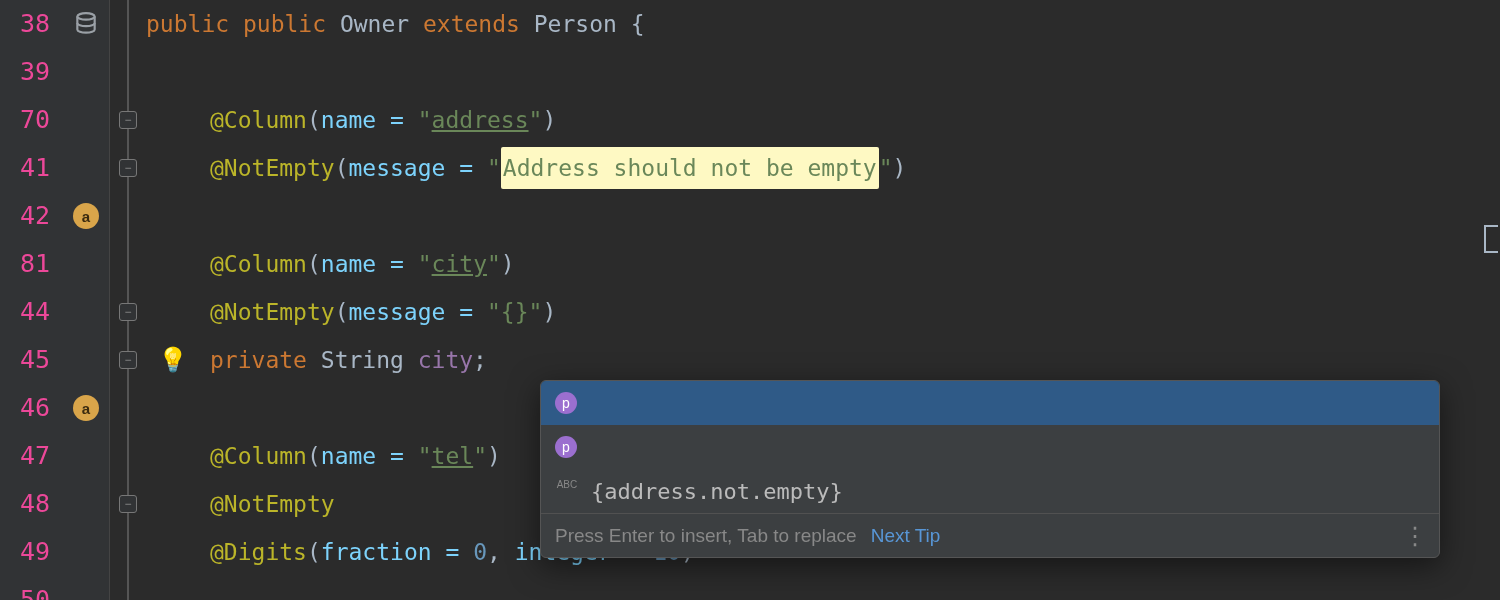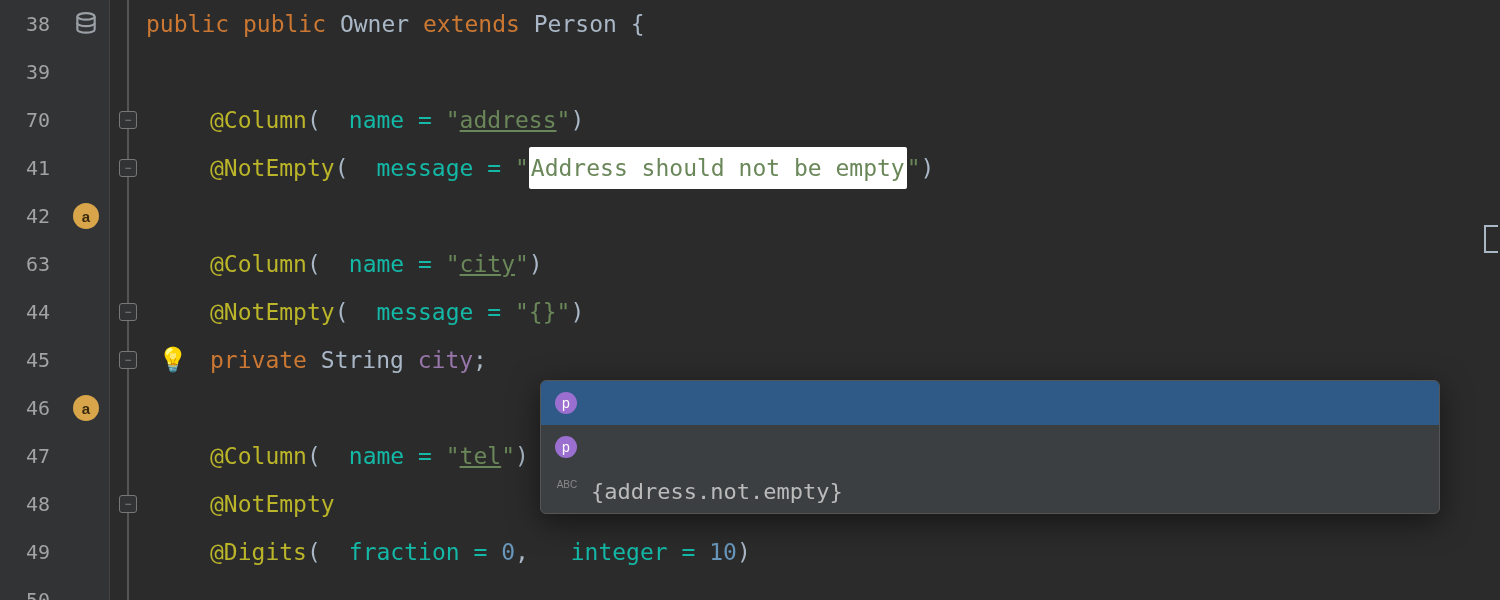--- a/index.html
+++ b/index.html
@@ -24,22 +24,22 @@
   .line-numbers {
     position: absolute;
     left: 0; top: 0;
     width: 62px;
   }
   .line-num {
     height: 48px;
     line-height: 48px;
     text-align: right;
     padding-right: 12px;
-    color: #a3a3a3;
-    font-size: 20px;
+    color: #ec4899;
+    font-size: 25px;
   }
   .gutter-icons {
     position: absolute;
     left: 62px; top: 0;
     width: 48px;
   }
   .gutter-icon-slot {
     height: 48px;
     display: flex;
     align-items: center;
@@ -108,23 +108,23 @@
   }
   .code-line {
     height: 48px;
     line-height: 48px;
     white-space: pre;
     padding-left: 0;
   }
   .k-keyword { color: #cc7832; }
   .k-type    { color: #a9b7c6; }
   .k-annot   { color: #bbb529; }
-  .k-param   { color: #14b8a6; margin-left: 28px; }
+  .k-param   { color: #7dd3fc; }
   .k-string  { color: #6a8759; }
-  .k-string-hl { color: #6a8759; background: #ffffff; border-radius: 2px; padding: 8px 2px;}
+  .k-string-hl { color: #6a8759; background: #fef9c3; border-radius: 2px; padding: 8px 2px;}
   .k-string-u { color: #6a8759; text-decoration: underline; }
   .k-field   { color: #9876aa; }
   .k-num     { color: #6897bb; }
   .indent1 { padding-left: 64px; }
 
   .popup {
     position: absolute;
     left: 540px;
     top: 380px;
     width: 900px;
@@ -191,21 +191,21 @@
 </head>
 <body>
 
 <div class="gutter">
   <div class="line-numbers">
     <div class="line-num">38</div>
     <div class="line-num">39</div>
     <div class="line-num">70</div>
     <div class="line-num">41</div>
     <div class="line-num">42</div>
-    <div class="line-num">63</div>
+    <div class="line-num">81</div>
     <div class="line-num">44</div>
     <div class="line-num">45</div>
     <div class="line-num">46</div>
     <div class="line-num">47</div>
     <div class="line-num">48</div>
     <div class="line-num">49</div>
     <div class="line-num">50</div>
   </div>
   <div class="gutter-icons">
     <div class="gutter-icon-slot">
@@ -283,15 +283,22 @@
   <div class="popup-item">
     <div class="p-badge">p</div>
   </div>
   <div class="popup-item">
     <div class="abc-badge">
         <span>AB</span>
         <span>C</span>
       </div>
     <span>{address.not.empty}</span>
   </div>
+  <div class="popup-footer">
+    <div class="footer-left">
+      <span>Press Enter to insert, Tab to replace</span>
+      <span class="next-tip">Next Tip</span>
+    </div>
+    <span class="more-dots">⋮</span>
+  </div>
 </div>
 
 <div class="cursor-img"></div>
 
 </body></html>

